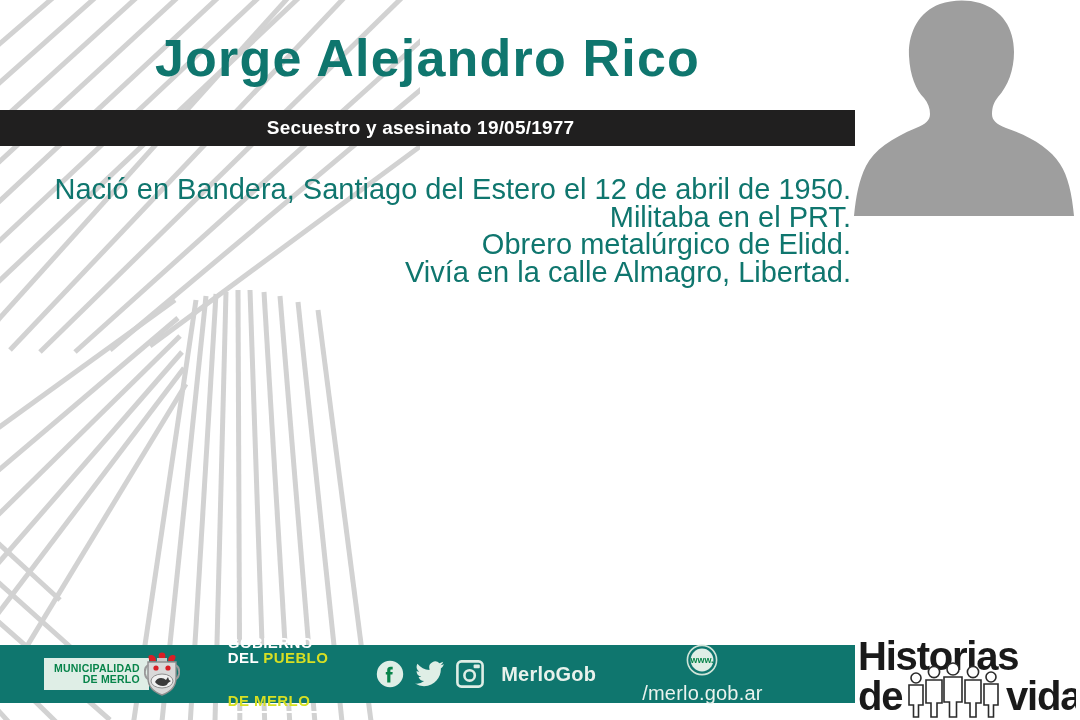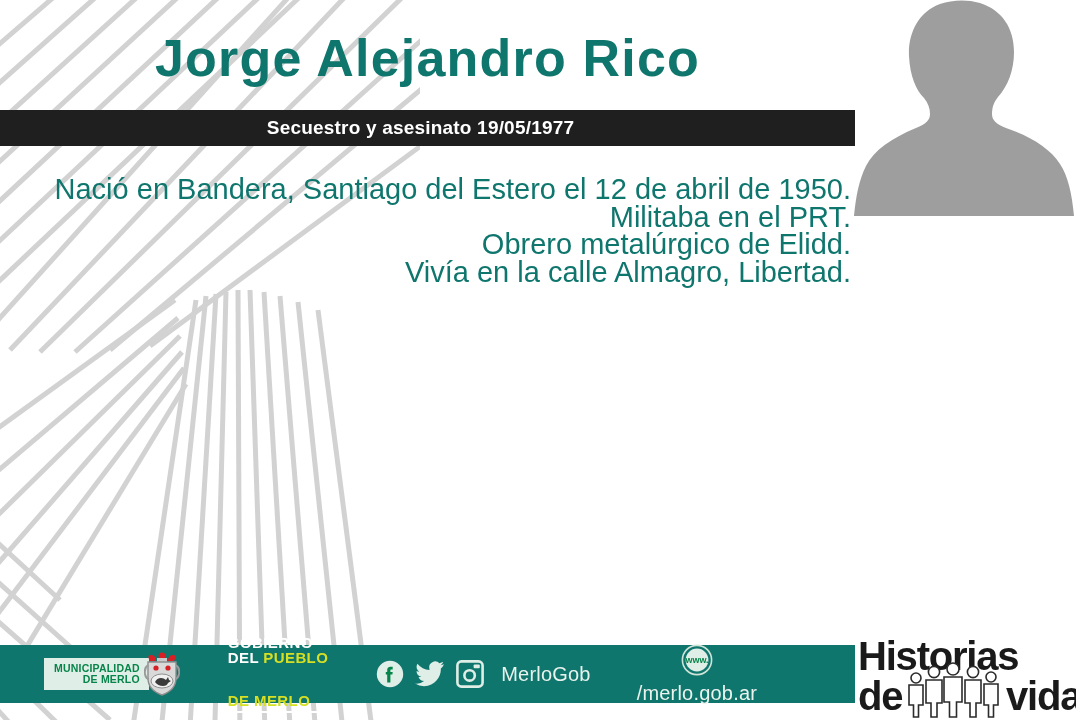--- a/index.html
+++ b/index.html
@@ -136,20 +136,21 @@
     margin-left:48px;
     display:flex;
     align-items:center;
     gap:11px;
   }
   #social-handle {
     color:#e8f2ec;
     font-size:20px;
     margin-left:6px;
     letter-spacing:0.2px;
+    font-weight:bold;
   }
 
   
   #web-block {
     margin-left:46px;
     display:flex;
     align-items:center;
     gap:6px;
     flex-direction:column;
   }

